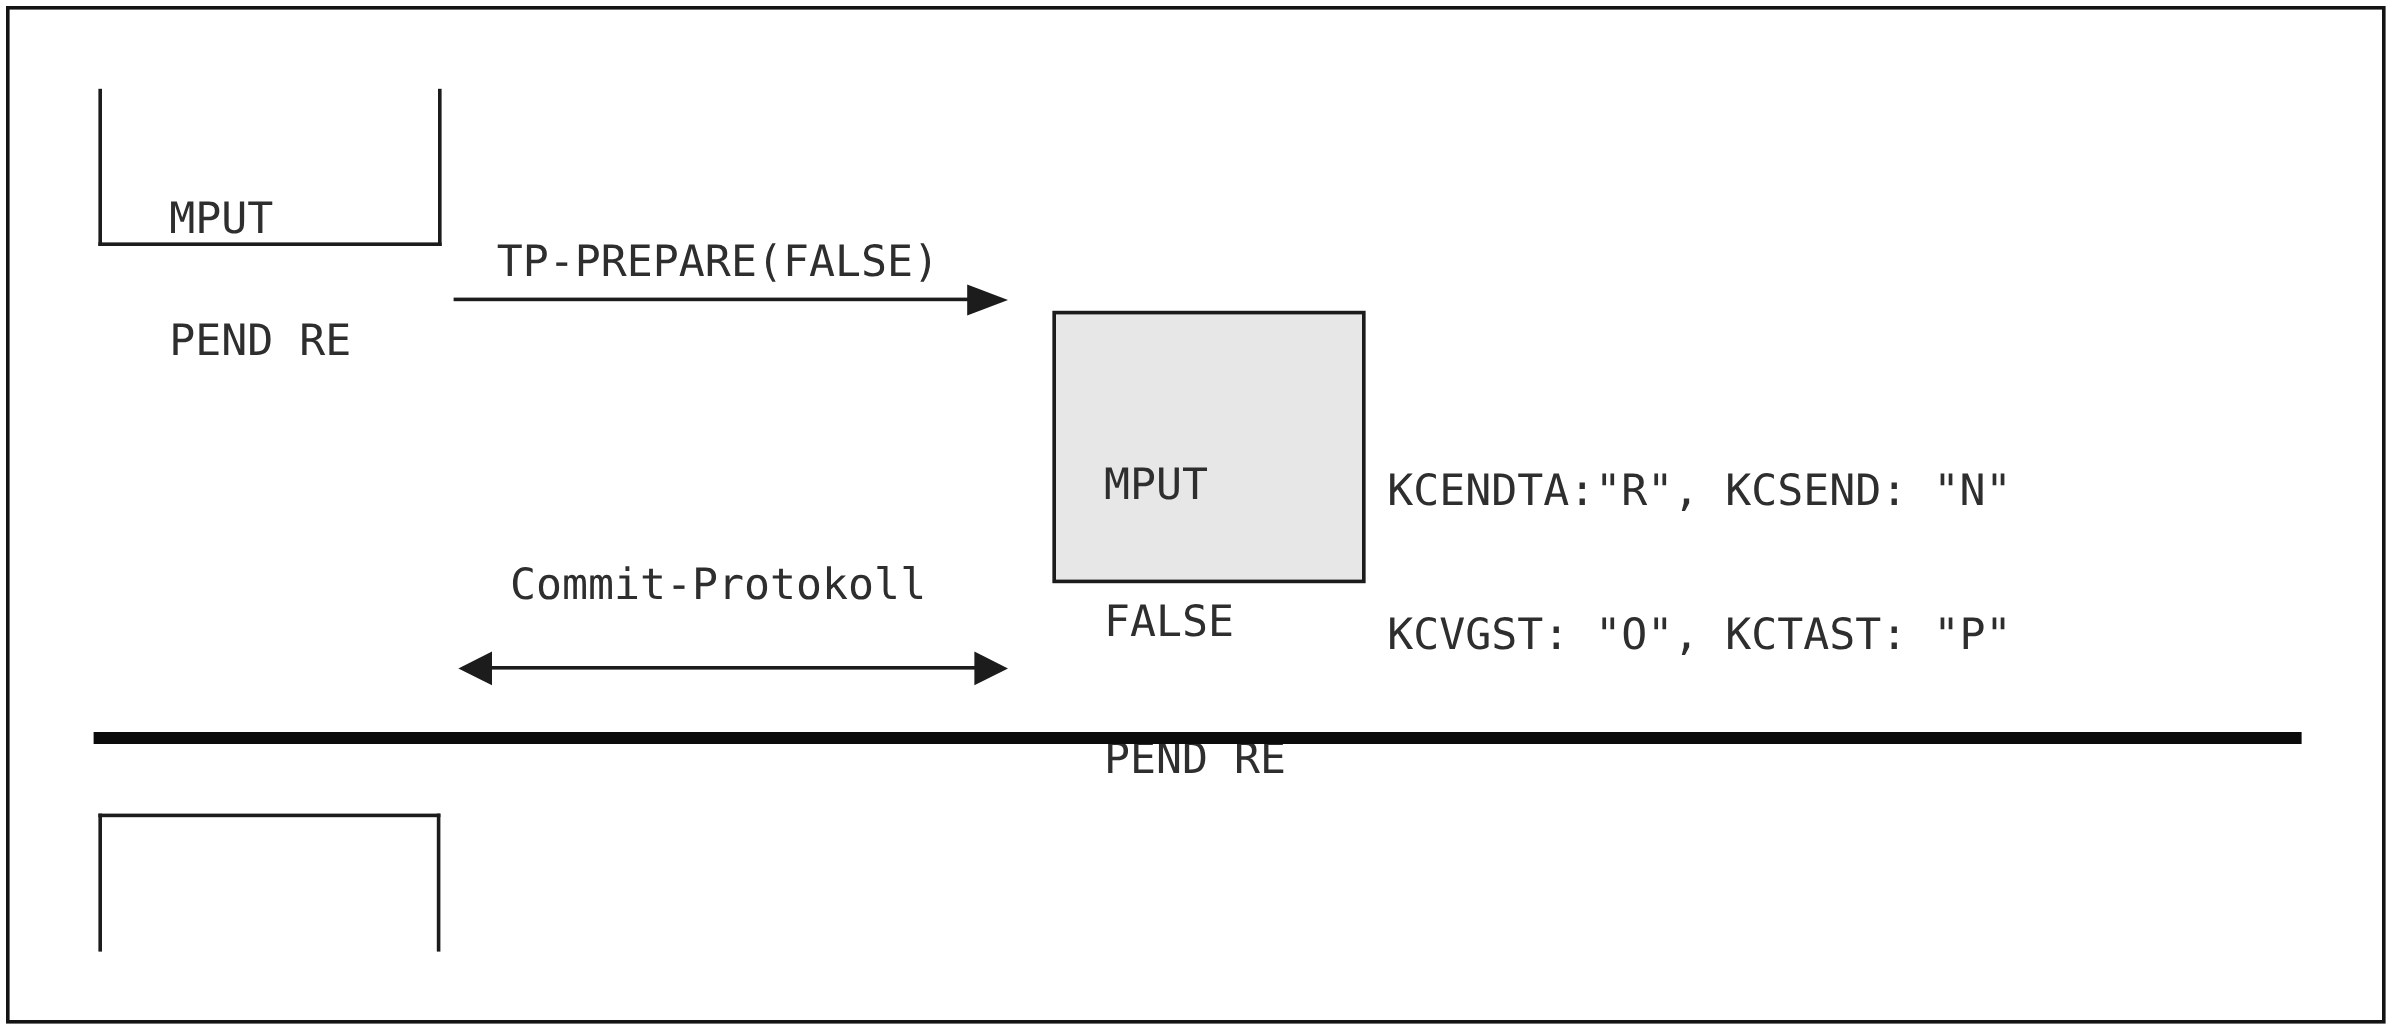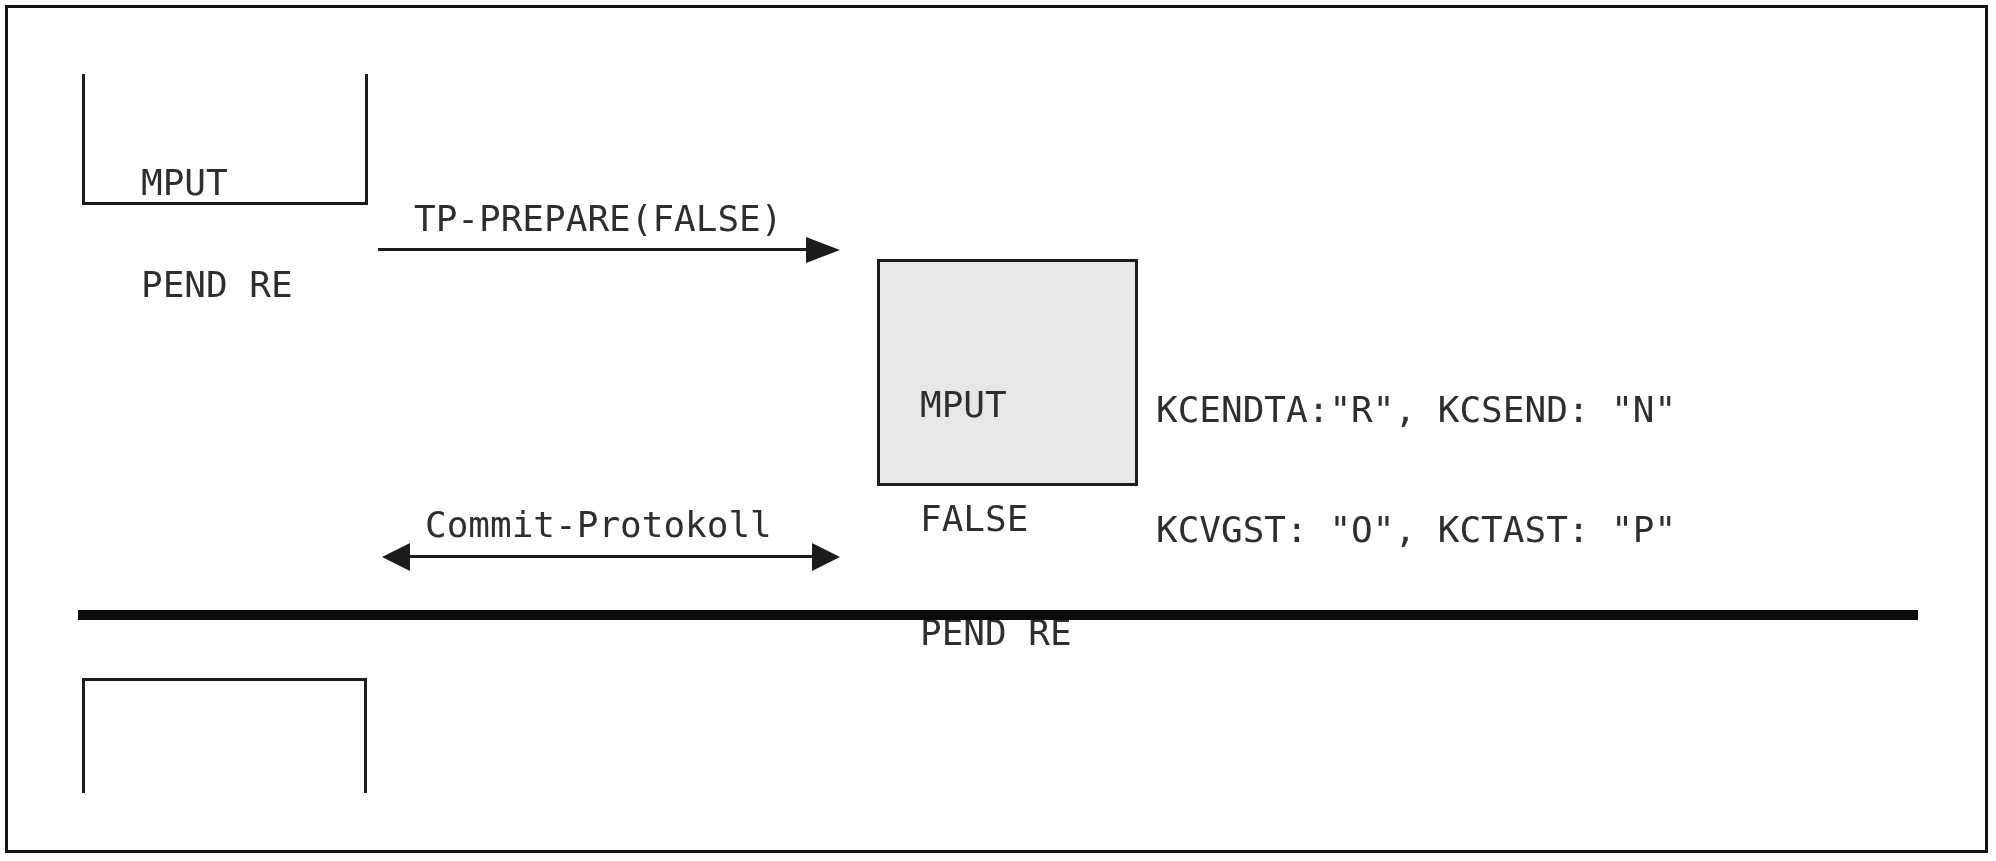--- a/index.html
+++ b/index.html
@@ -60,21 +60,21 @@
   .txt {
     position: absolute;
     font-size: 36px;
     white-space: pre;
     color: var(--text);
   }
   .upper-box-text { left: 141px; top: 98px;  line-height: 34px; }
   .state-box-text { left: 920px; top: 310px; line-height: 38px; }
   .kv-text        { left: 1156px; top: 310px; line-height: 40px; }
   .prepare-label  { left: 414px; top: 199px; line-height: 40px; }
-  .commit-label   { left: 425px; top: 505px; line-height: 40px; }
+  .commit-label   { left: 425px; top: 468px; line-height: 40px; }
   
   .hline {
     position: absolute;
     height: 3px;
     background: var(--line);
   }
   .prepare-shaft { left: 378px; top: 248px; width: 430px; }
   .commit-shaft  { left: 405px; top: 555px; width: 410px; }
   .tri {
     position: absolute;

